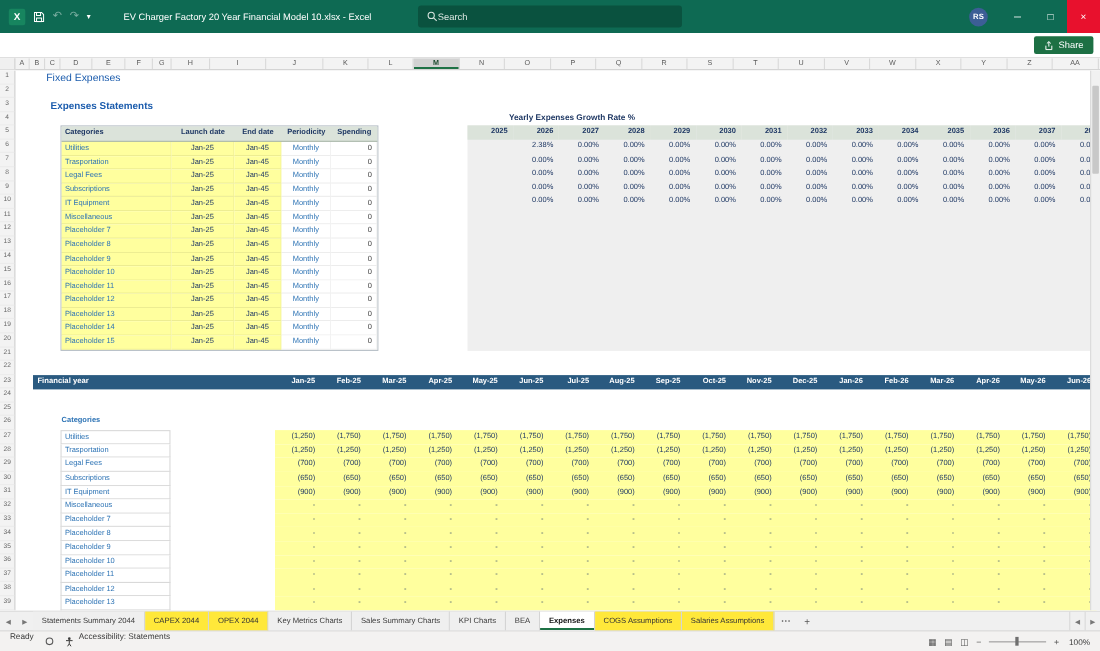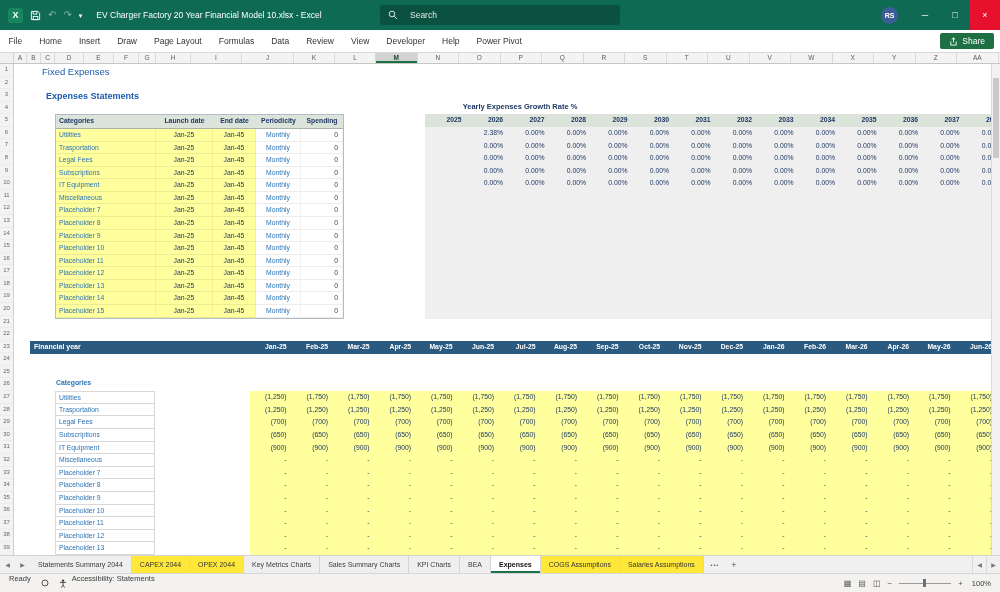--- a/index.html
+++ b/index.html
@@ -6,23 +6,23 @@
   body{width:1000px;height:592px;overflow:hidden;background:#fff;position:relative;
        font-family:"Liberation Sans", sans-serif;}
 
   
   .titlebar{height:30px;background:#0e6a53;display:flex;align-items:center;position:relative;color:#fff}
   .qat{display:flex;align-items:center;gap:7px;padding-left:8px}
   .logo{width:15px;height:15px;background:#17855f;border-radius:2px;display:flex;align-items:center;
         justify-content:center;font-size:9px;font-weight:bold;color:#fff}
   .qicon{font-size:10px;line-height:1;color:#fff;display:flex;align-items:center}
   .dim{opacity:.45}
-  .wtitle{font-size:8.5px;margin-left:14px;white-space:nowrap;color:#fff}
+  .wtitle{font-size:8.5px;margin-left:30px;white-space:nowrap;color:#fff}
   .searchbox{position:absolute;left:50%;top:5px;transform:translateX(-50%);width:240px;height:20px;
-             background:#0a523f;border-radius:3px;display:flex;align-items:center;padding-left:8px;gap:12px}
+             background:#0a523f;border-radius:3px;display:flex;align-items:center;padding-left:8px;gap:0}
   .searchbox .slabel{font-size:8.5px;color:#dfe9e4}
   .tb-right{margin-left:auto;display:flex;align-items:center;height:100%}
   .avatar{width:17px;height:17px;border-radius:50%;background:#3c5e96;color:#fff;font-size:7px;font-weight:bold;
           display:flex;align-items:center;justify-content:center;margin-right:12px}
   .winbtn{width:30px;height:30px;display:flex;align-items:center;justify-content:center;font-size:9px;color:#fff}
   .winbtn.close{background:#e8112d}
 
   
   .ribbon{height:23px;background:#fff;border-bottom:1px solid #d8d8d8;display:flex;align-items:center}
   .rtabs{display:flex;align-items:center;height:100%}
@@ -156,35 +156,20 @@
   </div>
   <div class="tb-right">
     <div class="avatar">RS</div>
     <div class="winbtn">─</div>
     <div class="winbtn">□</div>
     <div class="winbtn close">×</div>
   </div>
 </div>
 
 <div class="ribbon">
-  <div class="rtabs">
-
-  <span class="rtab">File</span>
-      <span class="rtab">Home</span>
-      <span class="rtab">Insert</span>
-      <span class="rtab">Draw</span>
-      <span class="rtab">Page Layout</span>
-      <span class="rtab">Formulas</span>
-      <span class="rtab">Data</span>
-      <span class="rtab">Review</span>
-      <span class="rtab">View</span>
-      <span class="rtab">Developer</span>
-      <span class="rtab">Help</span>
-      <span class="rtab">Power Pivot</span>
-    </div>
   <div class="share">
     <span style="display:flex">
       <svg width="9" height="9" viewBox="0 0 10 10">
           <path d="M5 6V1" stroke="#fff" fill="none"></path>
           <path d="M3 2.8L5 1l2 1.8" stroke="#fff" fill="none"></path>
           <path d="M2 5v4h6V5" stroke="#fff" fill="none"></path>
         </svg>
     </span>
     <span>Share</span>
   </div>

